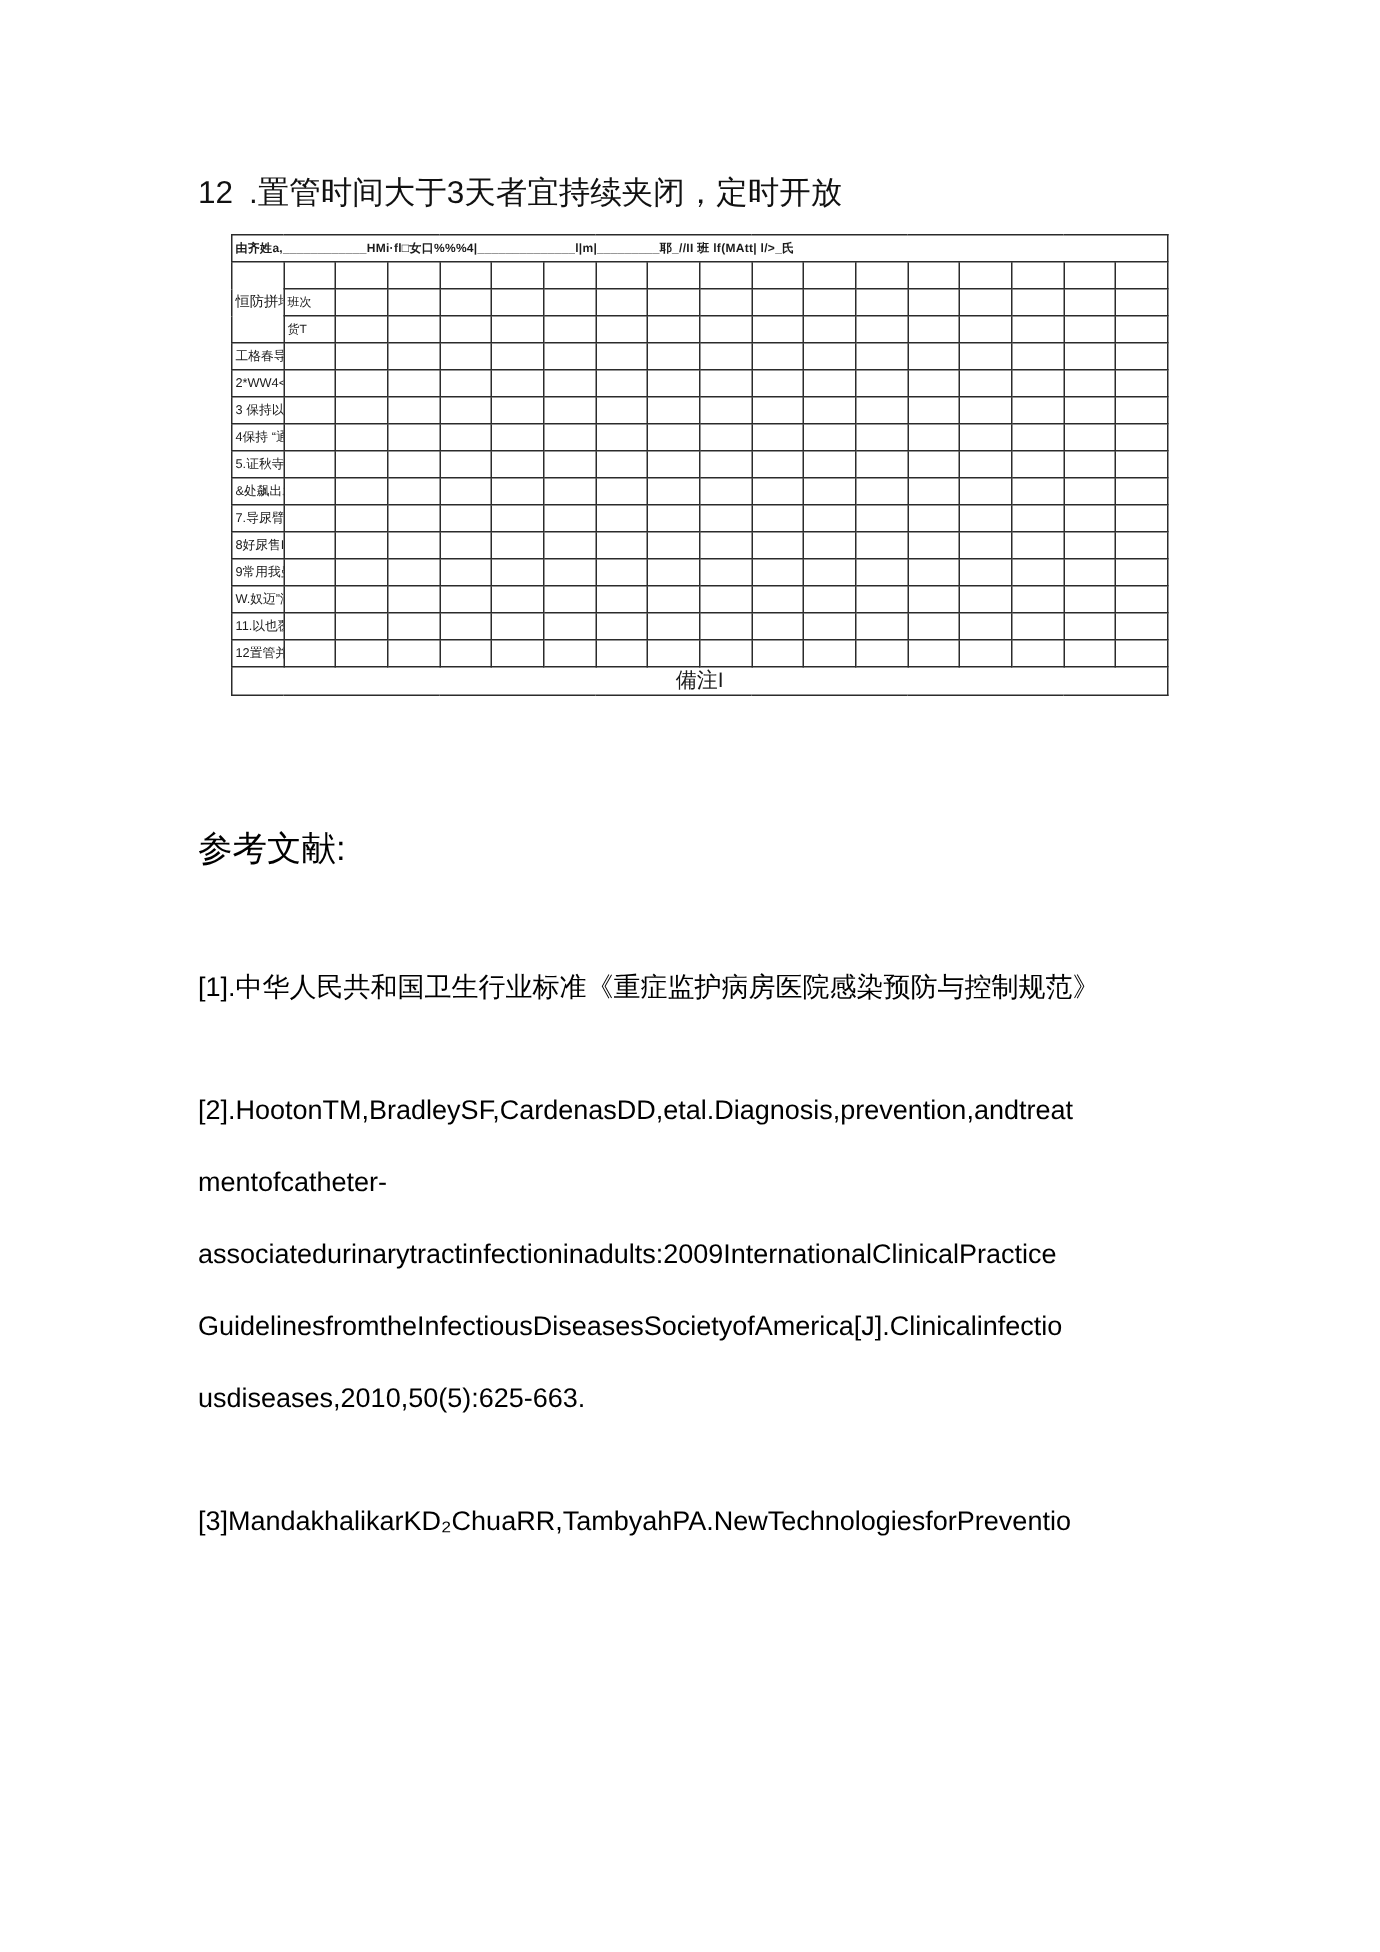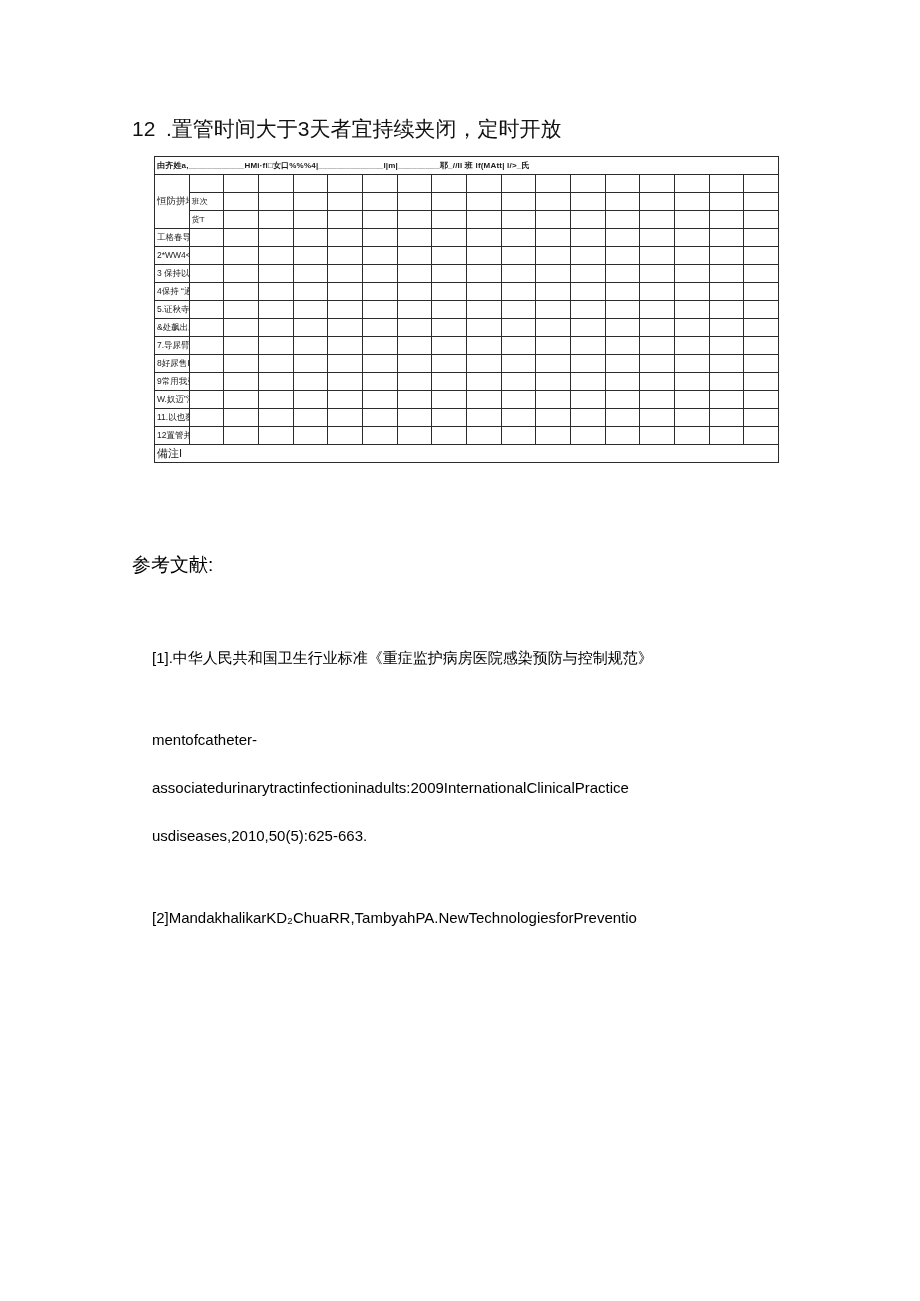--- a/index.html
+++ b/index.html
@@ -88,47 +88,46 @@
   }
   td.subhead {
     text-align: left;
     padding-left: 2px;
     font-size: 8px;
   }
   td.blank {
     padding: 0;
   }
   td.remark {
-    text-align: left;
+    text-align: center;
     padding-left: 3px;
     height: 19px;
-    font-size: 11px;
+    font-size: 14px;
   }
   .hdr-blank-row td { height: 13px; }
   .hdr-row td { height: 15px; }
   .body-row td { height: 17.5px; }
 
   
   .refs {
     position: absolute;
     left: 132px;
     top: 548px;
     width: 660px;
   }
   .ref-title {
-    font-size: 19px;
+    font-size: 23px;
     line-height: 34px;
     margin-bottom: 52px;
   }
   .ref-block {
-    font-size: 15px;
+    font-size: 18px;
     line-height: 48px;
     margin-bottom: 34px;
     word-break: break-word;
-    margin-left: 20px;
   }
   .ref-line {
     display: block;
     white-space: nowrap;
   }
 </style>
 </head>
 <body>
 
 <div class="page">
@@ -451,23 +450,25 @@
     </table>
   </div>
 
   <div class="refs">
     <div class="ref-title">参考文献:</div>
     <div id="ref-list">
         <div class="ref-block">
           <span class="ref-line">[1].中华人民共和国卫生行业标准《重症监护病房医院感染预防与控制规范》</span>
         </div>
         <div class="ref-block">
+          <span class="ref-line">[2].HootonTM,BradleySF,CardenasDD,etal.Diagnosis,prevention,andtreat</span>
           <span class="ref-line">mentofcatheter-</span>
           <span class="ref-line">associatedurinarytractinfectioninadults:2009InternationalClinicalPractice</span>
+          <span class="ref-line">GuidelinesfromtheInfectiousDiseasesSocietyofAmerica[J].Clinicalinfectio</span>
           <span class="ref-line">usdiseases,2010,50(5):625-663.</span>
         </div>
         <div class="ref-block">
-          <span class="ref-line">[2]MandakhalikarKD₂ChuaRR,TambyahPA.NewTechnologiesforPreventio</span>
+          <span class="ref-line">[3]MandakhalikarKD₂ChuaRR,TambyahPA.NewTechnologiesforPreventio</span>
         </div>
       </div>
   </div>
 
 </div>
 
 </body></html>

